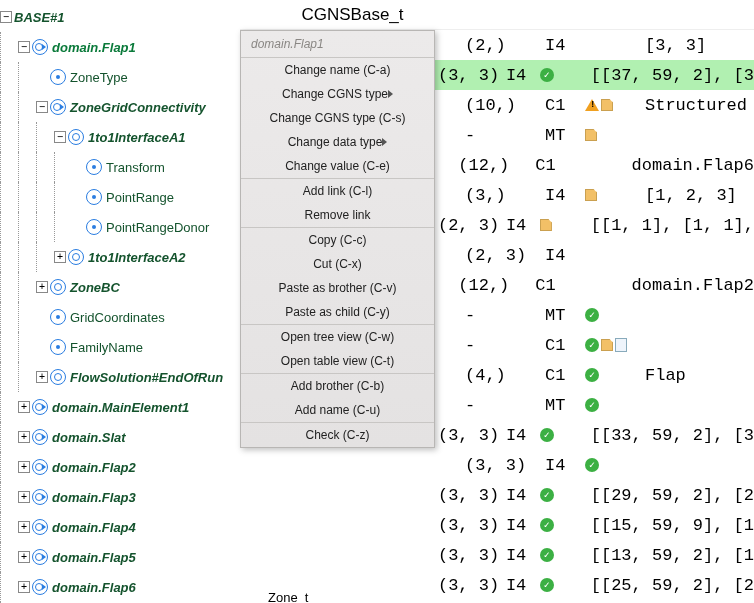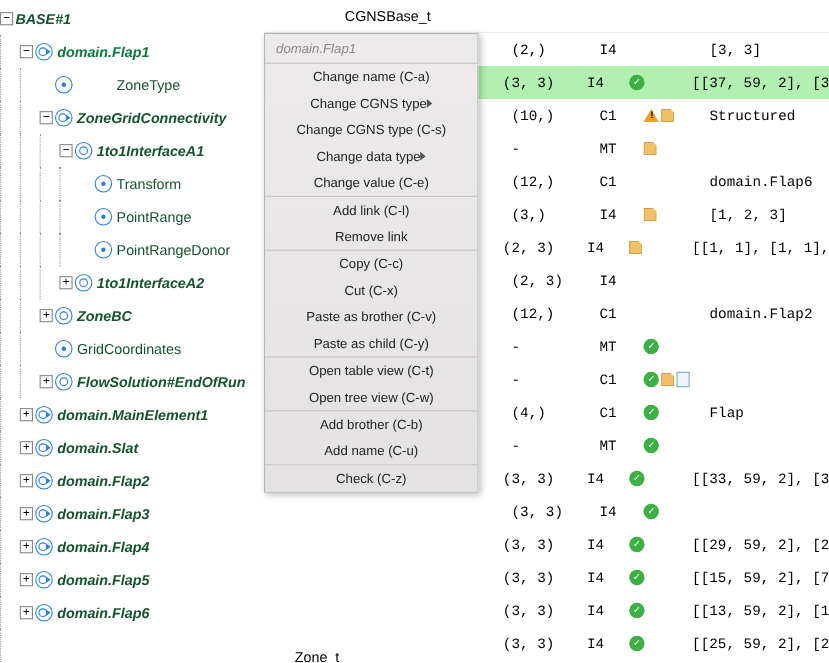--- a/index.html
+++ b/index.html
@@ -49,21 +49,21 @@
     border-top:3px solid transparent; border-bottom:3px solid transparent;
     border-left:4px solid #2a7de1; margin-left:-1px;
   }
   .tree-label { font-weight: bold; font-style: italic; color: #14532d; }
   .tree-label.plain { font-weight: normal; font-style: normal; }
   .tree-label.selected { color: #0a7a3a; }
 
   
   .data-row {
     display: flex; align-items: center; height: 30px; white-space: nowrap;
-    font-family: "Courier New", monospace; font-size: 13px;
+    font-family: "Courier New", monospace; font-size: 17px;
   }
   .data-row.header { border-bottom: 1px solid #eee; }
   .data-row.highlight { background: #b1f0b1; }
   .col-type { width: 225px; padding-left: 46px; color:#000; }
   .data-row.header .col-type { text-align:center; padding-left:0; font-family: Arial, sans-serif; font-weight: normal; }
   .col-dim { width: 80px; }
   .col-dt  { width: 40px; }
   .col-ico { width: 60px; display:flex; align-items:center; gap:2px; }
   .col-val { flex:1; }
 
@@ -132,21 +132,21 @@
       </div>
       <div class="tree-row">
         <span class="indent-unit">
           <span class="dot-line"></span>
         </span>
         <span class="indent-unit">
           <span class="dot-line"></span>
         </span>
         <span style="display: inline-block; width: 14px;"></span>
         <span class="node-icon single"></span>
-        <span class="tree-label plain" style="font-weight: normal; font-style: normal; margin-left: 36px;">ZoneType</span>
+        <span class="tree-label plain" style="font-weight: normal; font-style: normal;">ZoneType</span>
       </div>
       <div class="tree-row">
         <span class="indent-unit">
           <span class="dot-line"></span>
         </span>
         <span class="indent-unit">
           <span class="dot-line"></span>
         </span>
         <span class="toggle">−</span>
         <span class="node-icon double arrow"></span>
@@ -245,20 +245,31 @@
       <div class="tree-row">
         <span class="indent-unit">
           <span class="dot-line"></span>
         </span>
         <span class="indent-unit">
           <span class="dot-line"></span>
         </span>
         <span style="display: inline-block; width: 14px;"></span>
         <span class="node-icon single"></span>
         <span class="tree-label plain" style="font-weight: normal; font-style: normal;">GridCoordinates</span>
+      </div>
+      <div class="tree-row">
+        <span class="indent-unit">
+          <span class="dot-line"></span>
+        </span>
+        <span class="indent-unit">
+          <span class="dot-line"></span>
+        </span>
+        <span style="display: inline-block; width: 14px;"></span>
+        <span class="node-icon single"></span>
+        <span class="tree-label plain" style="font-weight: normal; font-style: normal;">FamilyName</span>
       </div>
       <div class="tree-row">
         <span class="indent-unit">
           <span class="dot-line"></span>
         </span>
         <span class="indent-unit">
           <span class="dot-line"></span>
         </span>
         <span class="toggle">+</span>
         <span class="node-icon double"></span>
@@ -472,21 +483,21 @@
           </div>
           <div class="col-val">[[29, 59, 2], [2</div>
         </div>
         <div class="data-row">
           <div class="col-type"></div>
           <div class="col-dim">(3, 3)</div>
           <div class="col-dt">I4</div>
           <div class="col-ico">
             <span class="chk"></span>
           </div>
-          <div class="col-val">[[15, 59, 2], [7</div>
+          <div class="col-val">[[15, 59, 9], [1</div>
         </div>
         <div class="data-row">
           <div class="col-type"></div>
           <div class="col-dim">(3, 3)</div>
           <div class="col-dt">I4</div>
           <div class="col-ico">
             <span class="chk"></span>
           </div>
           <div class="col-val">[[13, 59, 2], [1</div>
         </div>
@@ -541,25 +552,25 @@
       <span>Cut (C-x)</span>
     </div>
     <div class="item">
       <span>Paste as brother (C-v)</span>
     </div>
     <div class="item">
       <span>Paste as child (C-y)</span>
     </div>
     <div class="sep"></div>
     <div class="item">
+      <span>Open tree view (C-w)</span>
+    </div>
+    <div class="item">
       <span>Open table view (C-t)</span>
     </div>
-    <div class="item">
-      <span>Open tree view (C-w)</span>
-    </div>
     <div class="sep"></div>
     <div class="item">
       <span>Add brother (C-b)</span>
     </div>
     <div class="item">
       <span>Add name (C-u)</span>
     </div>
     <div class="sep"></div>
     <div class="item">
       <span>Check (C-z)</span>

